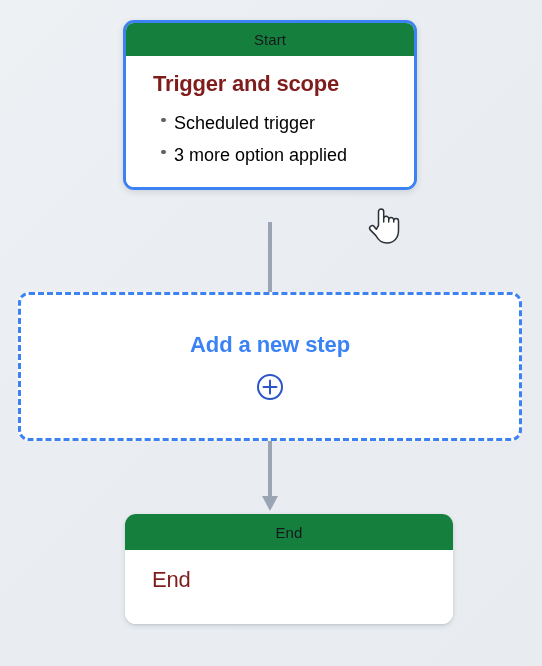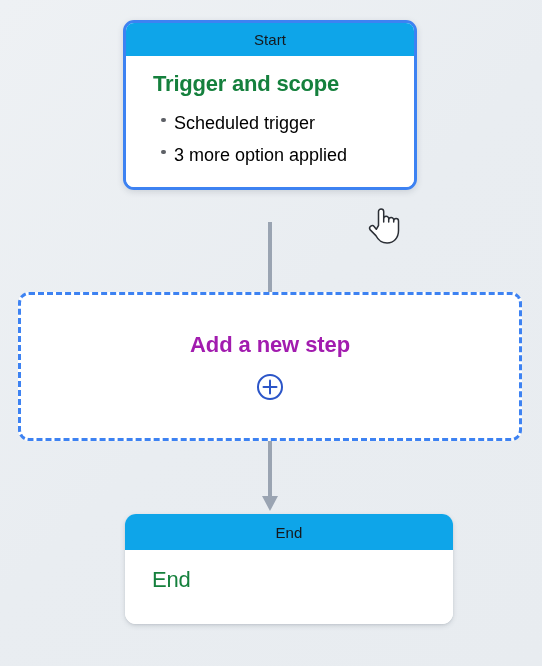--- a/index.html
+++ b/index.html
@@ -26,36 +26,36 @@
   .node {
     position: absolute;
     box-sizing: border-box;
     background: #ffffff;
     border-radius: 11px;
     overflow: hidden;
     box-shadow: 0 2px 5px rgba(60, 72, 88, 0.16), 0 1px 2px rgba(60, 72, 88, 0.10);
   }
   .node-header {
     height: 36px;
-    background: #0ea5e9;
+    background: #15803d;
     display: flex;
     align-items: center;
     justify-content: center;
     font-size: 15px;
     color: #15181c;
     letter-spacing: 0.1px;
   }
   .node-body {
     background: #ffffff;
     padding: 14px 27px 16px 27px;
   }
   .node-title {
     font-size: 22px;
     font-weight: bold;
-    color: #15803d;
+    color: #7f1d1d;
     letter-spacing: -0.2px;
     line-height: 1.25;
   }
   .node-bullets {
     margin: 9px 0 0 0;
     padding-left: 21px;
     list-style: none;
   }
   .node-bullets li {
     position: relative;
@@ -117,21 +117,21 @@
     border-radius: 11px;
     display: flex;
     flex-direction: column;
     align-items: center;
     justify-content: center;
     cursor: pointer;
   }
   #add-step-label {
     font-size: 22px;
     font-weight: bold;
-    color: #a21caf;
+    color: #3b82f6;
     letter-spacing: -0.1px;
   }
   #add-step-plus {
     margin-top: 15px;
     line-height: 0;
   }
 
   
   .connector {
     position: absolute;

